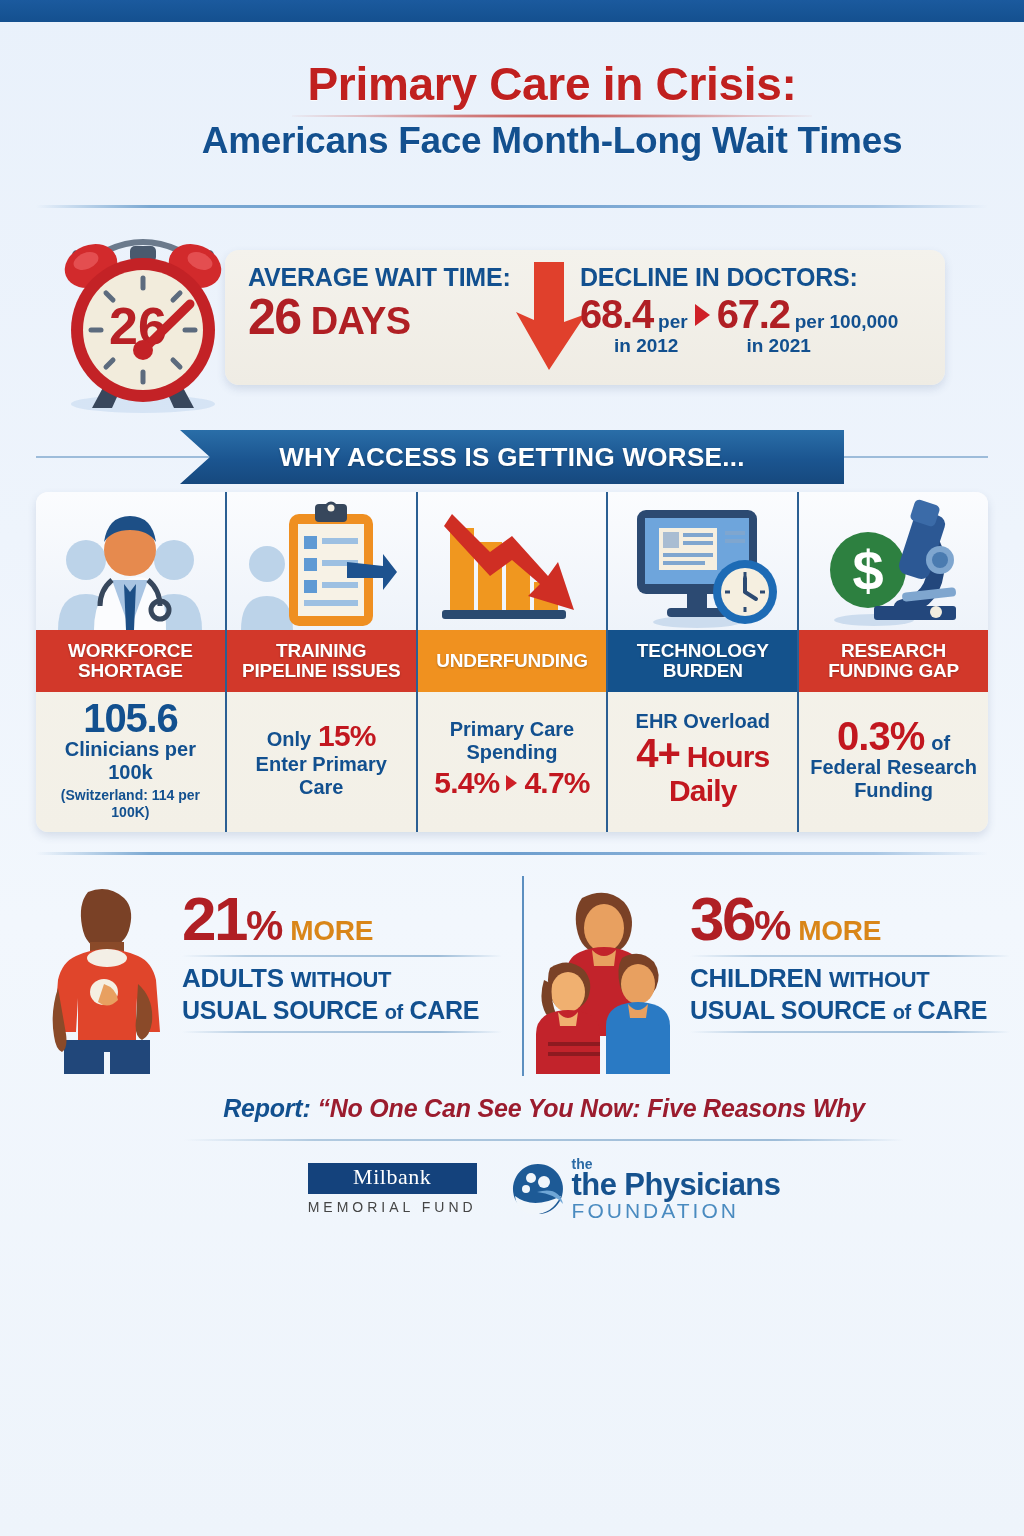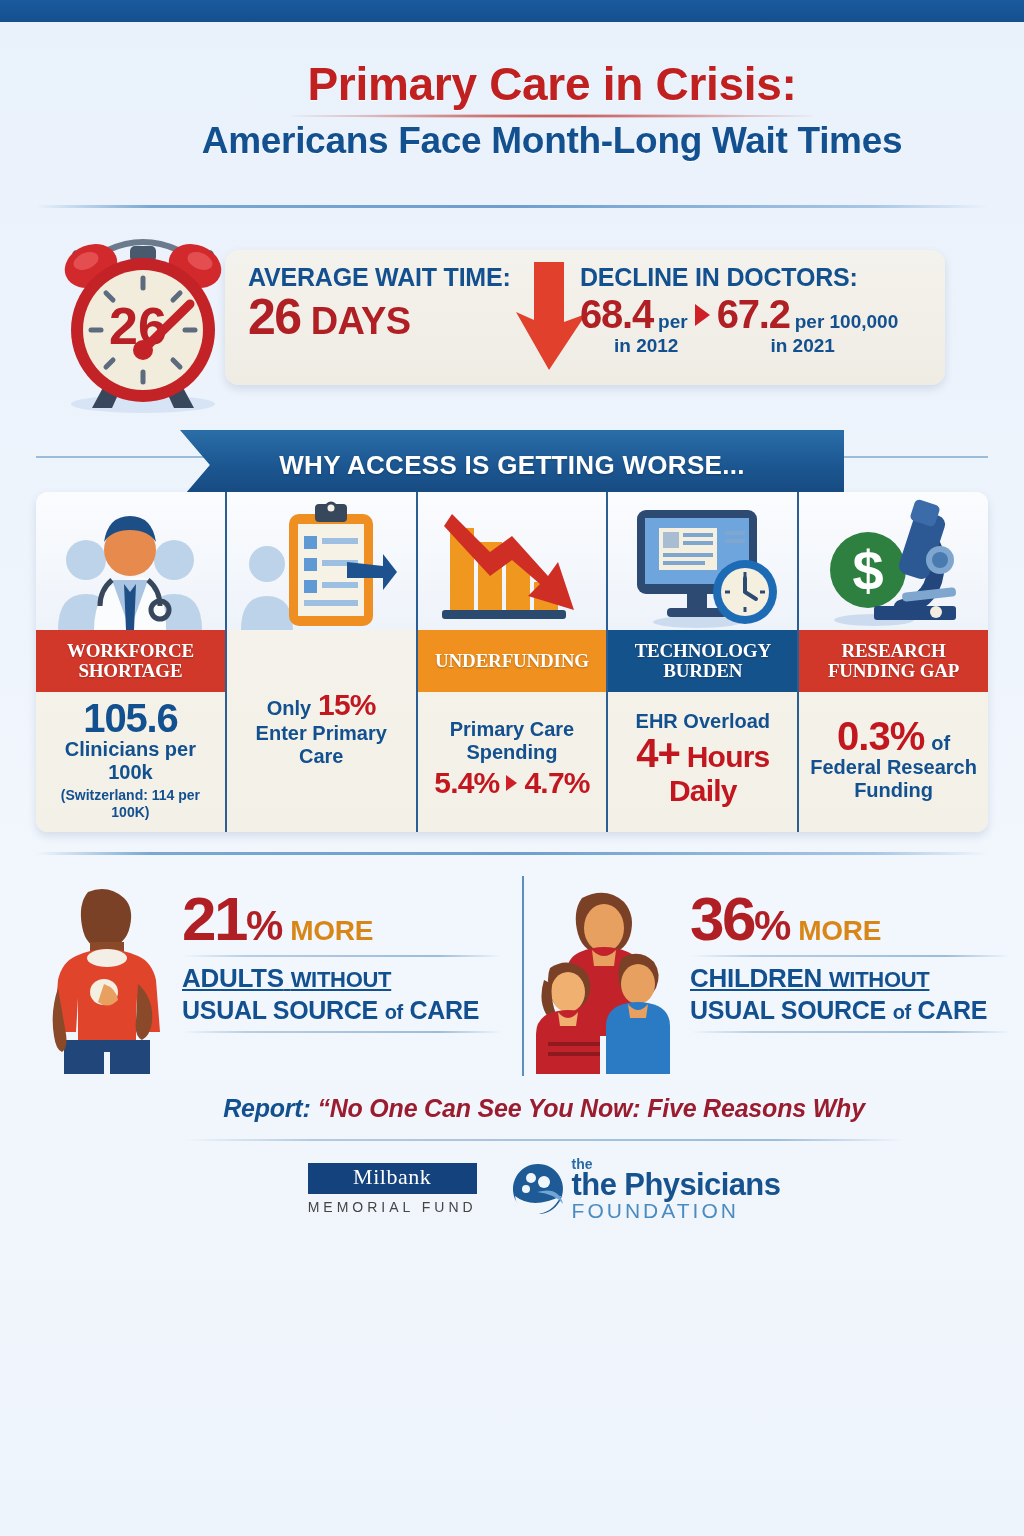--- a/index.html
+++ b/index.html
@@ -60,39 +60,39 @@
     white-space:nowrap;
   }
   .big-red{
     font-size:50px;font-weight:bold;color:#b01f24;letter-spacing:-1.5px;line-height:1.0;
   }
   .days{font-size:38px;font-weight:bold;color:#b01f24;letter-spacing:-.5px;}
   .num-row{display:flex;align-items:baseline;gap:5px;margin-top:2px;white-space:nowrap;}
   .num-big{font-size:40px;font-weight:bold;color:#b01f24;letter-spacing:-1.2px;}
   .num-unit{font-size:19px;font-weight:bold;color:#12508f;}
   .yr{font-size:19px;font-weight:bold;color:#12508f;}
-  .yrrow{display:flex;gap:92px;margin-top:-2px;padding-left:34px;white-space:nowrap;}
+  .yrrow{display:flex;gap:68px;margin-top:-2px;padding-left:34px;white-space:nowrap;}
   .tri-red{
     width:0;height:0;border-left:15px solid #cf2027;
     border-top:11px solid transparent;border-bottom:11px solid transparent;
     align-self:center;margin:0 2px;
   }
   .bigarrow{position:absolute;left:512px;top:40px;width:80px;height:110px;}
   
   .ribbon-wrap{position:absolute;left:0;top:430px;width:1024px;height:54px;}
   .ribbon-line{
     position:absolute;top:26px;height:2px;background:#9dbcda;
   }
   .ribbon{
     position:absolute;left:50%;transform:translateX(-50%);top:0;
     height:46px;min-width:520px;
     background:linear-gradient(180deg,#2a6ea8 0%,#1b5590 55%,#16497e 100%);
     color:#fff;font-size:26px;font-weight:bold;letter-spacing:.3px;
     display:flex;align-items:center;justify-content:center;
-    padding:12px 72px;
+    padding:4px 72px;
     clip-path:polygon(0 0,100% 0,100% 100%,0 100%,4.5% 50%);
     box-shadow:0 3px 6px rgba(20,55,95,.25);
     text-shadow:0 1px 2px rgba(0,0,0,.25);
     white-space:nowrap;
   }
   .ribbon::after{content:"";}
   
   .reasons{
     position:absolute;left:36px;top:492px;width:952px;height:340px;
   }
@@ -106,21 +106,21 @@
   .rcol{
     flex:1;position:relative;display:flex;flex-direction:column;
     border-right:2px solid #2b5f93;
   }
   .rcol:last-child{border-right:none;}
   .ricon{height:138px;display:flex;align-items:flex-end;justify-content:center;
     background:linear-gradient(180deg,#fbfcfe 0%,#eef3fa 100%);}
   .rhead{
     height:62px;display:flex;flex-direction:column;align-items:center;justify-content:center;
     color:#fff;font-weight:bold;font-size:19px;line-height:1.06;text-align:center;
-    text-shadow:0 1px 2px rgba(0,0,0,.28);letter-spacing:-.2px;font-family:Liberation Serif, serif;
+    text-shadow:0 1px 2px rgba(0,0,0,.28);letter-spacing:-.2px;
   }
   .rstat{
     flex:1;display:flex;flex-direction:column;align-items:center;justify-content:center;
     text-align:center;padding:4px 6px 10px 6px;
   }
   .s-bignum{font-size:40px;font-weight:bold;color:#12508f;letter-spacing:-1.2px;line-height:1;}
   .s-blue{font-size:20px;font-weight:bold;color:#12508f;line-height:1.15;}
   .s-blue-sm{font-size:14px;font-weight:bold;color:#12508f;line-height:1.2;margin-top:3px;}
   .s-red{font-size:30px;font-weight:bold;color:#c2171f;letter-spacing:-.8px;}
   .s-redbig{font-size:40px;font-weight:bold;color:#c2171f;letter-spacing:-1px;line-height:1;}
@@ -135,21 +135,21 @@
   .bstat{position:absolute;top:0;width:466px;height:200px;}
   .bstat.left{left:0;}
   .bstat.right{left:486px;border-left:2px solid #5c8fc0;padding-left:0;}
   .bfig{position:absolute;left:6px;top:8px;width:130px;height:190px;}
   .btext{position:absolute;left:146px;top:14px;width:320px;}
   .bpct-row{display:flex;align-items:baseline;gap:8px;white-space:nowrap;}
   .bpct{font-size:62px;font-weight:bold;color:#b01f24;letter-spacing:-2.5px;line-height:.95;}
   .bpct .pc{font-size:42px;letter-spacing:-1px;}
   .bmore{font-size:28px;font-weight:bold;color:#d98618;letter-spacing:-.3px;}
   .bline{height:2px;background:linear-gradient(90deg,rgba(150,185,215,0) 0%,#b7cee3 20%,#9dbcd8 80%,rgba(150,185,215,0) 100%);margin:6px 0 7px 0;}
-  .bl1{font-size:26px;font-weight:bold;color:#12508f;letter-spacing:-.3px;line-height:1.15;text-decoration:underline;}
+  .bl1{font-size:26px;font-weight:bold;color:#12508f;letter-spacing:-.3px;line-height:1.15;}
   .bl1 .small{font-size:22px;}
   .bl2{font-size:25px;font-weight:bold;color:#12508f;letter-spacing:-.3px;line-height:1.15;margin-top:2px;}
   .bl2 .small{font-size:20px;}
   
   .footer{position:absolute;left:0;top:1092px;width:1024px;margin-left:32px;}
   .report{
     text-align:center;font-size:25px;font-weight:bold;font-style:italic;
     color:#12508f;line-height:1.3;letter-spacing:-.2px;
   }
   .report .q{color:#9b1c2e;}
@@ -299,20 +299,24 @@
             </g>
             <g fill="#9dc0e2">
               <rect x="81" y="40" width="36" height="6"></rect>
                 <rect x="81" y="62" width="36" height="6"></rect>
                 <rect x="81" y="84" width="36" height="6"></rect>
               <rect x="63" y="102" width="54" height="6"></rect>
             </g>
             <path d="M110 58 L110 74 L146 74 L146 86 L160 68 L146 50 L146 62 Z" fill="#1d528f" transform="translate(-4,6)"></path>
           </svg>
         </div>
+        <div class="rhead" style="background:#d2382a;">
+          <span>TRAINING</span>
+          <span>PIPELINE ISSUES</span>
+        </div>
         <div class="rstat">
           <div class="inline">
             <span class="s-blue">Only</span>
             <span class="s-red">15%</span>
           </div>
           <div class="s-blue">Enter Primary Care</div>
         </div>
       </div>
 
       <div class="rcol">

